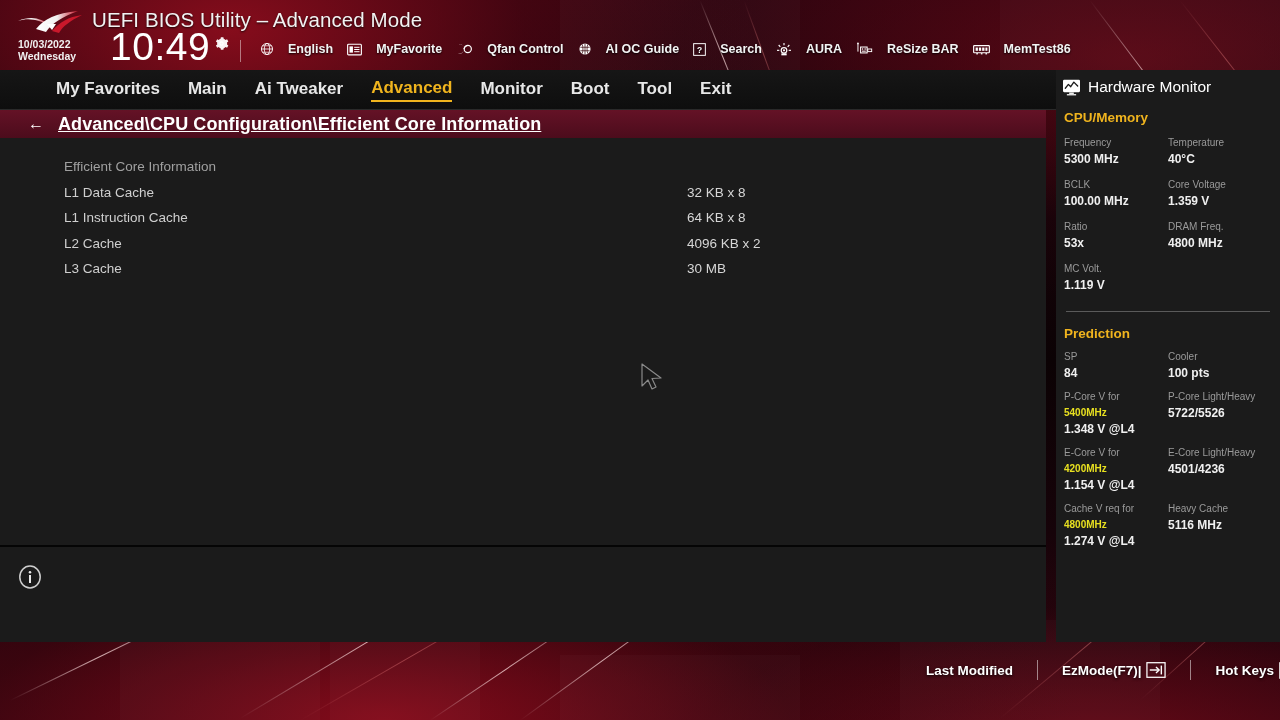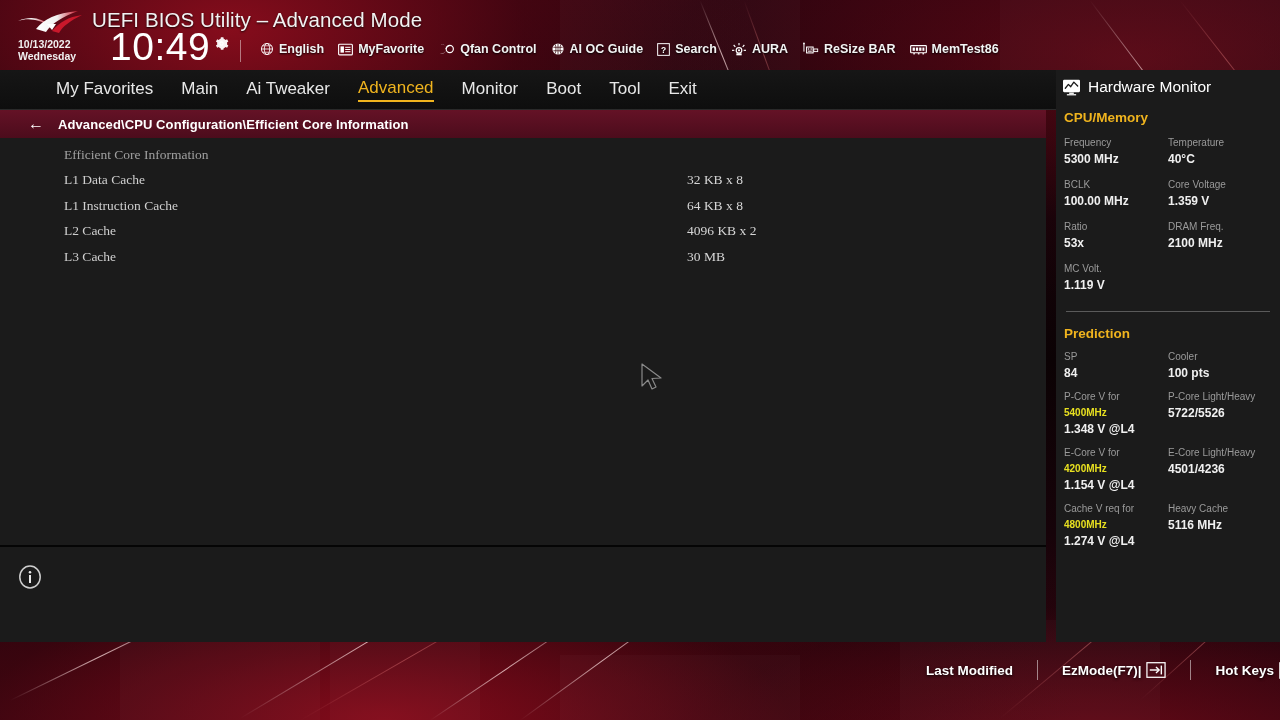--- a/index.html
+++ b/index.html
@@ -37,46 +37,46 @@
   #title {
     position: absolute; left: 92px; top: 8px;
     font-size: 20.5px; color: #f2f2f2; font-weight: 400; letter-spacing: .1px;
     text-shadow: 0 1px 2px rgba(0,0,0,.8);
   }
   #datebox { position: absolute; left: 18px; top: 38px; font-size: 10.5px; line-height: 12px; color: #f0f0f0; font-weight: 700; }
   #clock { position: absolute; left: 110px; top: 32px; font-size: 39px; color: #fff; font-weight: 400; letter-spacing: .5px; line-height: 30px; }
   #gear { position: absolute; left: 214px; top: 36px; width: 15px; height: 15px; }
   #vrule { position: absolute; left: 240px; top: 40px; width: 1px; height: 22px; background: rgba(255,255,255,.45); }
   #hdr-icons { position: absolute; left: 260px; top: 42px; display: flex; align-items: center; gap: 14px; }
-  .hdr-item { display: flex; align-items: center; gap: 5px; color: #f3f3f3; font-size: 12.5px; font-weight: 700; white-space: nowrap; text-shadow: 0 1px 2px rgba(0,0,0,.9); }
+  .hdr-item { display: flex; align-items: center; gap: 14px; color: #f3f3f3; font-size: 12.5px; font-weight: 700; white-space: nowrap; text-shadow: 0 1px 2px rgba(0,0,0,.9); }
   .hdr-item svg { display: block; }
 
   
   #nav {
     position: absolute; top: 70px; left: 0; width: 1056px; height: 40px;
     background: linear-gradient(180deg,#161616 0%, #0e0e0e 100%);
     display: flex; align-items: center;
     border-bottom: 1px solid #2a2a2a;
   }
   #nav .tab {
-    color: #e8e8e8; font-size: 17px; font-weight: 400; padding: 0 0 2px 0;
+    color: #e8e8e8; font-size: 17px; font-weight: 700; padding: 0 0 2px 0;
     margin-left: 28px; cursor: pointer; white-space: nowrap;
   }
   #nav .tab:first-child { margin-left: 56px; }
   #nav .tab.active { color: #f0b41e; border-bottom: 2px solid #f0b41e; }
 
   
   #main { position: absolute; top: 110px; left: 0; width: 1046px; height: 532px; background: #1b1b1b; }
   #crumb {
     height: 28px; background: linear-gradient(180deg,#641226 0%, #4c0c1c 100%);
     display: flex; align-items: center; padding-left: 28px; gap: 14px;
   }
   #crumb .back { color: #fff; font-size: 16px; line-height: 16px; }
-  #crumb .path { color: #fff; font-size: 13px; font-weight: 700; letter-spacing: .1px; }
-  #list { padding-top: 4px; font-family: Liberation Serif, serif; }
+  #crumb .path { color: #fff; font-size: 18px; font-weight: 700; letter-spacing: .1px; text-decoration: underline; }
+  #list { padding-top: 16px; }
   .row { display: flex; align-items: center; height: 25.5px; padding-left: 64px; font-size: 13.5px; }
   .row .label { width: 623px; color: #cfcfcf; }
   .row .label.head { color: #a0a0a0; }
   .row .value { color: #d6d6d6; }
   #divider { position: absolute; left: 0; top: 435px; width: 1046px; height: 2px; background: #050505; }
   #helparea { position: absolute; left: 0; top: 437px; width: 1046px; height: 95px; background: #1b1b1b; }
   #infoicon { position: absolute; left: 18px; top: 18px; width: 24px; height: 24px; }
 
   
   #hwmon { position: absolute; top: 70px; left: 1056px; width: 224px; height: 572px; background: #1b1b1b; padding: 0 0 0 0; }
@@ -134,21 +134,21 @@
       </defs>
       <path d="M2 13 C14 9 24 13 33 17 C26 11 16 7 2 13 Z" fill="url(#rg)"></path>
       <path d="M20 21 C28 11 40 5 62 3 C46 9 36 15 30 24 Z" fill="url(#rg)"></path>
       <path d="M36 23 C44 14 52 9 66 7 C54 13 47 18 43 25 Z" fill="#c9182b"></path>
       <path d="M31 16 L40 16 L36 22 Z" fill="#ffffff"></path>
     </svg>
 
     <div id="title">UEFI BIOS Utility – Advanced Mode</div>
 
     <div id="datebox">
-      <div>10/13/2022</div>
+      <div>10/03/2022</div>
       <div>Wednesday</div>
     </div>
     <div id="clock">10:49</div>
 
     <svg id="gear" viewBox="0 0 24 24" fill="#ffffff">
       <path d="M12 8.5a3.5 3.5 0 1 0 0 7 3.5 3.5 0 0 0 0-7zm0 5.3a1.8 1.8 0 1 1 0-3.6 1.8 1.8 0 0 1 0 3.6z"></path>
       <path d="M21 12c0-.6-.07-1.2-.2-1.76l2.1-1.4-2-3.46-2.4.9a8.9 8.9 0 0 0-3-1.74L15 2h-4l-.5 2.54a8.9 8.9 0 0 0-3 1.74l-2.4-.9-2 3.46 2.1 1.4A9 9 0 0 0 5 12c0 .6.07 1.2.2 1.76l-2.1 1.4 2 3.46 2.4-.9c.87.76 1.88 1.36 3 1.74L11 22h4l.5-2.54a8.9 8.9 0 0 0 3-1.74l2.4.9 2-3.46-2.1-1.4c.13-.56.2-1.16.2-1.76z" opacity=".95"></path>
     </svg>
     <div id="vrule"></div>
 
@@ -329,21 +329,21 @@
       <div class="hw-cell">
         <div class="k">Core Voltage</div>
         <div class="v">1.359 V</div>
       </div>
       <div class="hw-cell">
         <div class="k">Ratio</div>
         <div class="v">53x</div>
       </div>
       <div class="hw-cell">
         <div class="k">DRAM Freq.</div>
-        <div class="v">2100 MHz</div>
+        <div class="v">4800 MHz</div>
       </div>
       <div class="hw-cell">
         <div class="k">MC Volt.</div>
         <div class="v">1.119 V</div>
       </div>
     </div>
 
     <div id="hw-hr"></div>
 
     <div class="hw-sec">Prediction</div>

